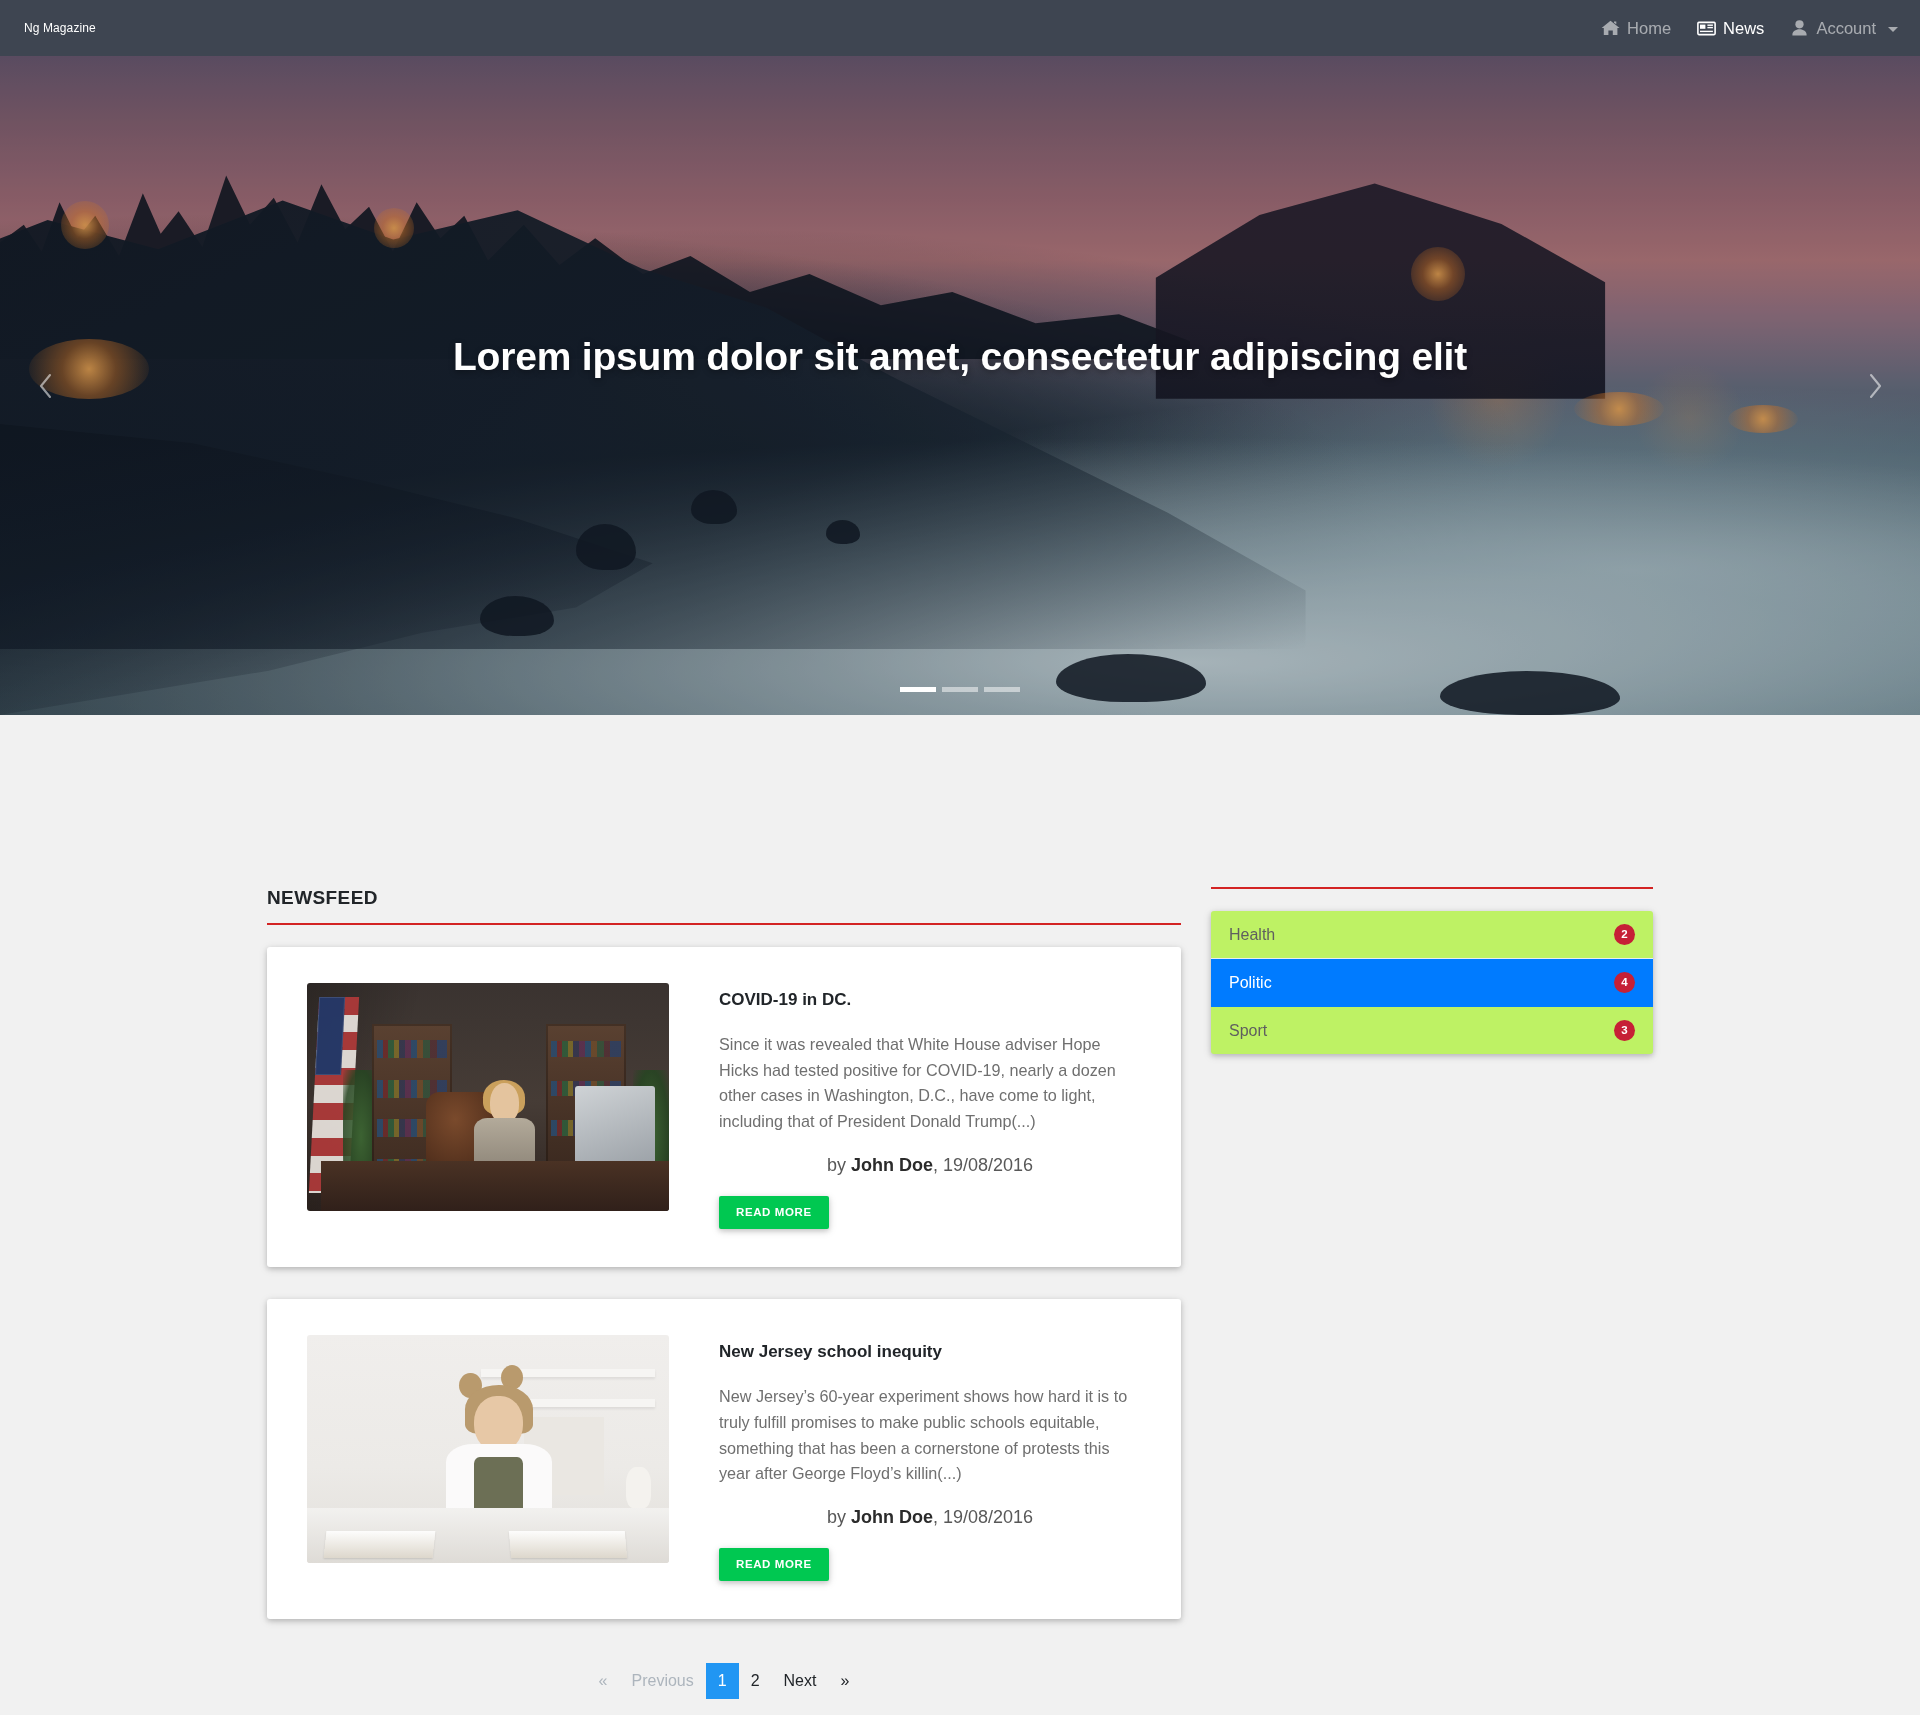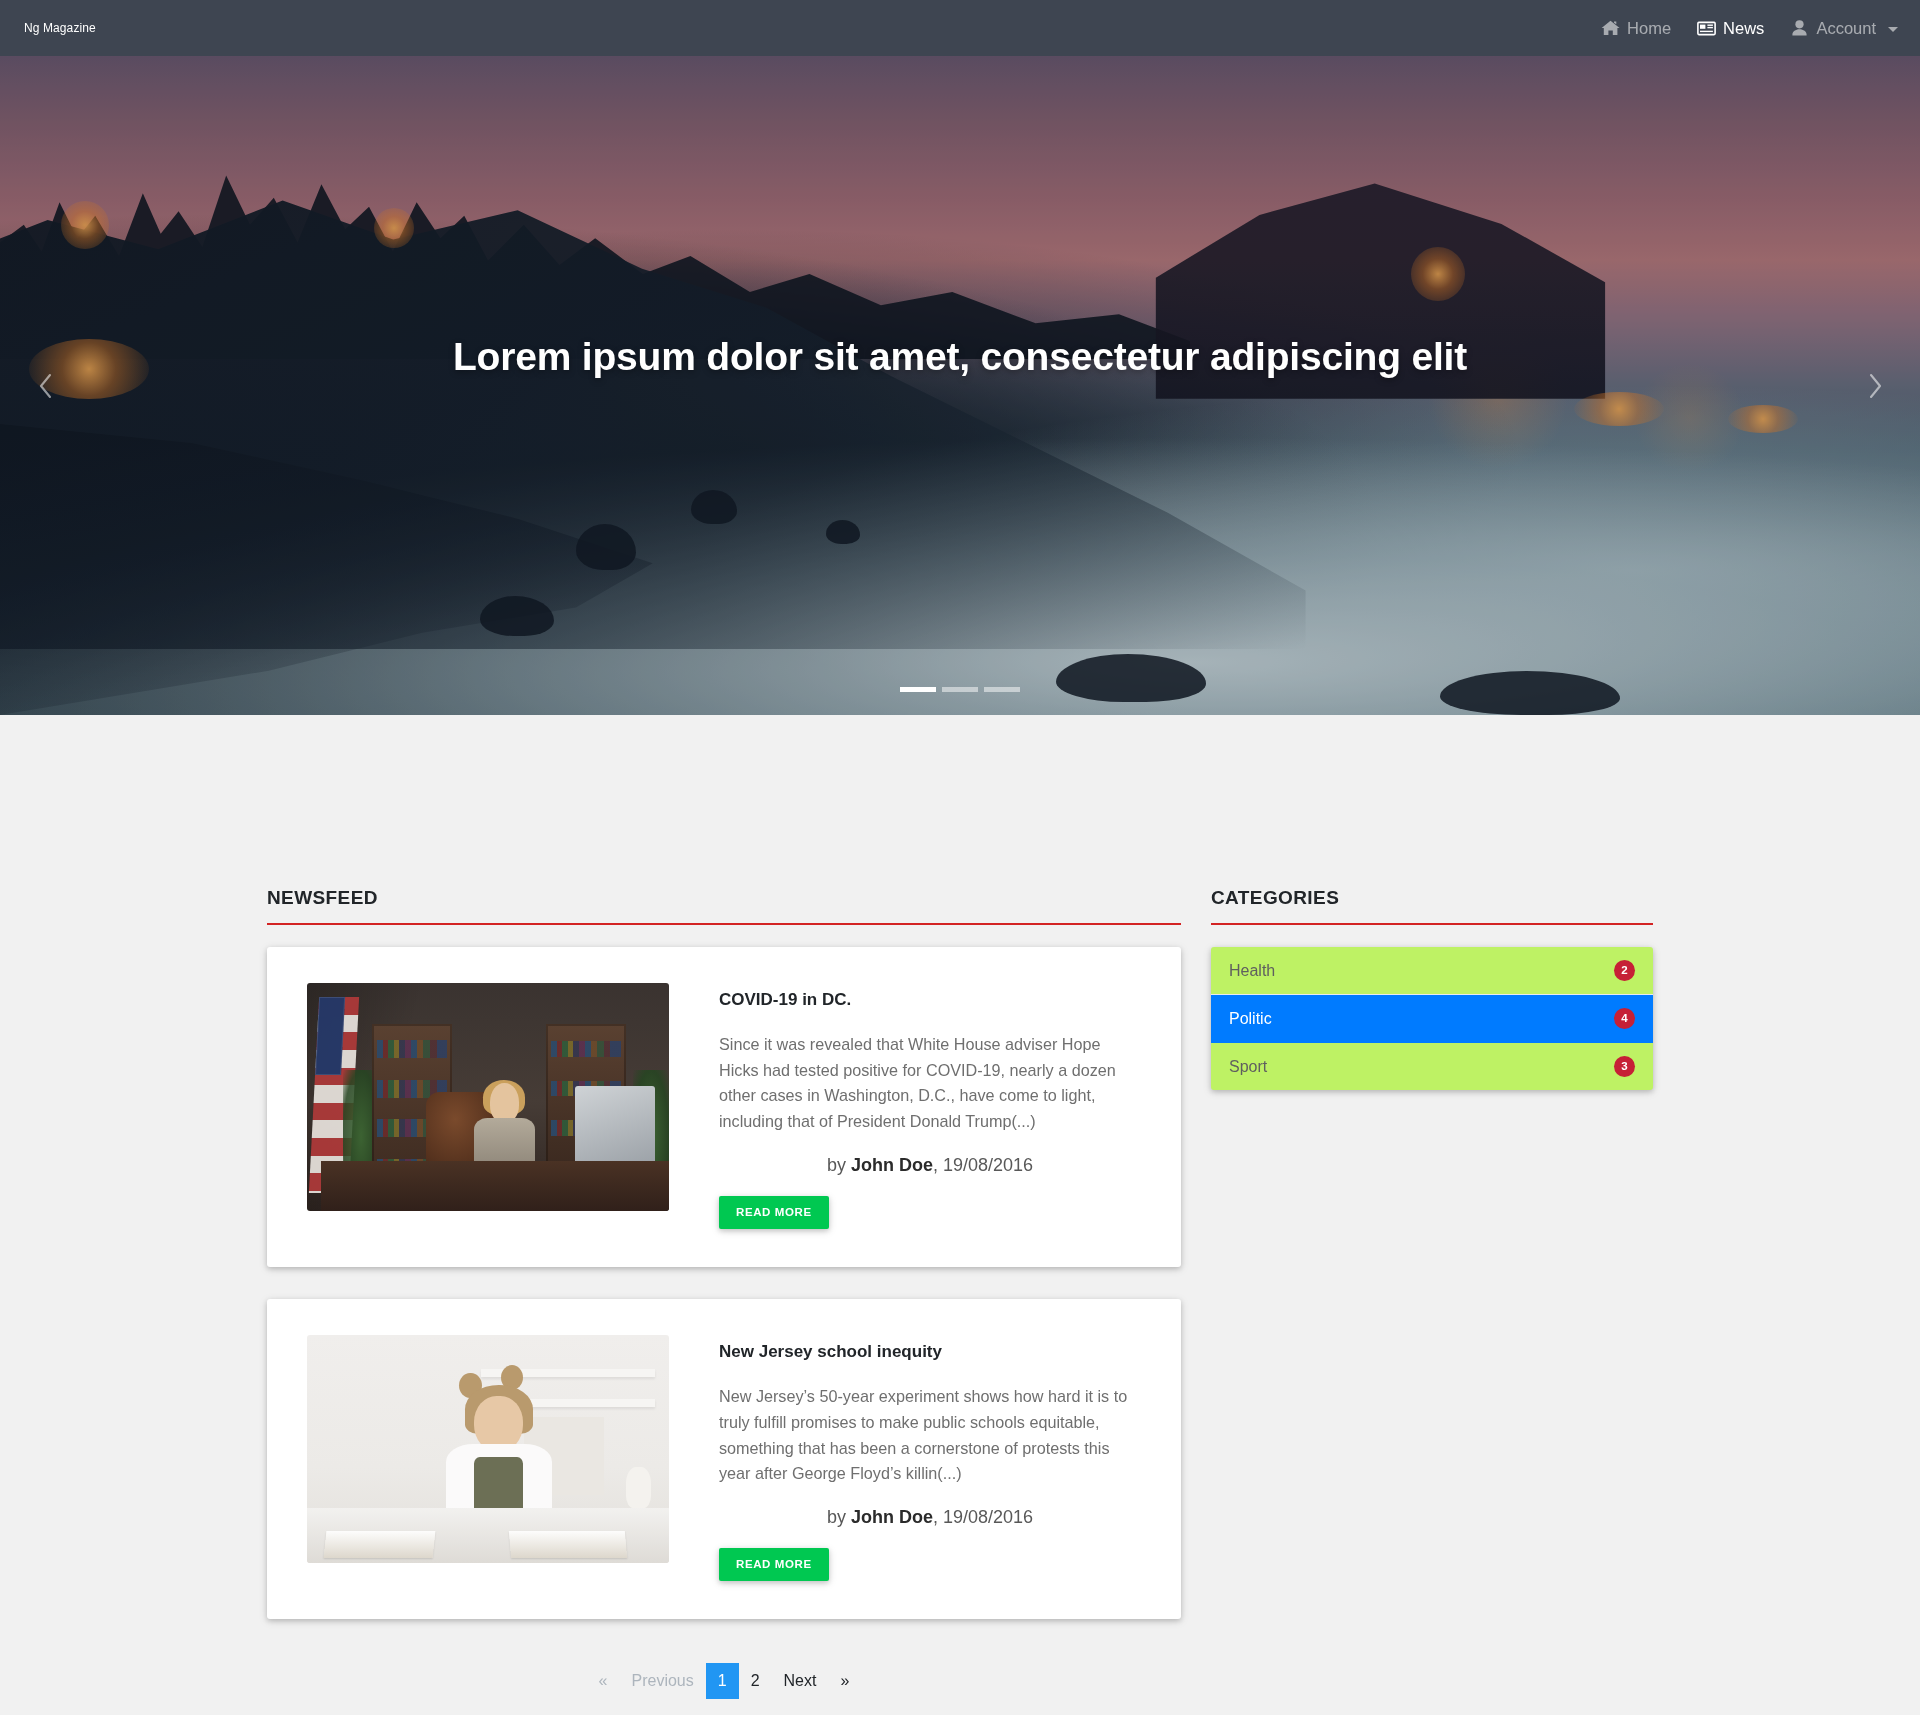--- a/index.html
+++ b/index.html
@@ -660,21 +660,21 @@
                 <div class="shirt"></div>
                 <div class="overall"></div>
               </div>
               <div class="ts-table"></div>
               <div class="ts-book a"></div>
               <div class="ts-book b"></div>
             </div>
           </div>
           <div class="card-body">
             <h3 class="card-title">New Jersey school inequity</h3>
-            <p class="card-text">New Jersey’s 50-year experiment shows how hard it is to truly fulfill promises to make public schools equitable, something that has been a cornerstone of protests this year after George Floyd’s killin(...)</p>
+            <p class="card-text">New Jersey’s 60-year experiment shows how hard it is to truly fulfill promises to make public schools equitable, something that has been a cornerstone of protests this year after George Floyd’s killin(...)</p>
             <p class="card-meta"><span>by </span><b>John Doe</b><span>, 19/08/2016</span></p>
             <button class="btn-read">Read more</button>
           </div>
         </article>
 
         <ul class="pagination">
           <li class="disabled">
             <a href="#">«</a>
           </li>
           <li class="disabled">
@@ -689,21 +689,20 @@
           <li class="num">
             <a href="#">Next</a>
           </li>
           <li class="num">
             <a href="#">»</a>
           </li>
         </ul>
       </section>
 
       <aside class="col-side">
-        <h2 class="sec-title">CATEGORIES</h2>
         <div class="sec-rule"></div>
 
         <ul class="cat-list">
           <li class="cat-item">
             <span>Health</span>
             <span class="badge">2</span>
           </li>
           <li class="cat-item active">
             <span>Politic</span>
             <span class="badge">4</span>

